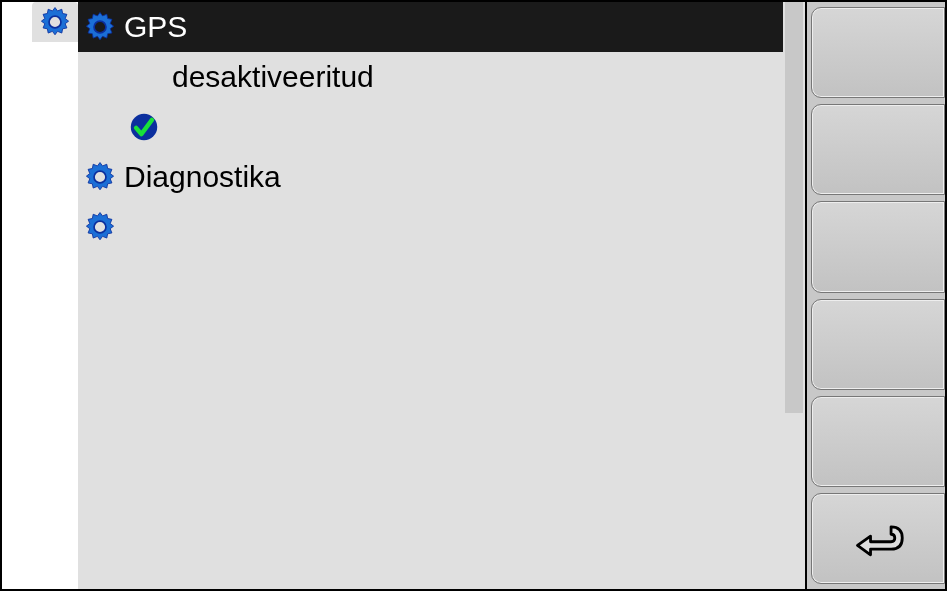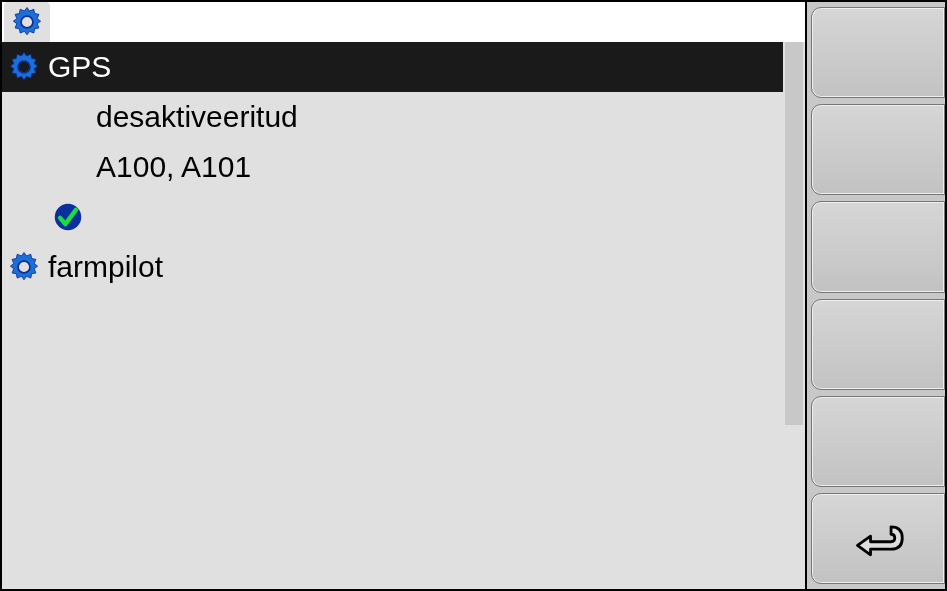--- a/index.html
+++ b/index.html
@@ -2,23 +2,24 @@
 <html><head>
 <meta charset="utf-8">
 <style>
   * { box-sizing: border-box; margin: 0; padding: 0; }
   html, body { width: 947px; height: 591px; overflow: hidden; font-family: Arial, Helvetica, sans-serif; }
   body { background: #fff; border: 2px solid #000; display: flex; }
 
   .main {
     flex: 1;
     display: flex;
-    flex-direction: column;
+    flex-direction: row;
     position: relative;
     border-right: 0;
+    margin-left: 28px;
   }
 
   .header-row {
     display: flex;
     align-items: center;
     height: 40px;
     background: #fff;
     padding-left: 2px;
   }
   .header-row .tab-bg {
@@ -144,45 +145,51 @@
             <circle cx="20" cy="20" r="7" fill="#1a1a1a" stroke="#0b2f9e" stroke-width="2"></circle>
           </svg>
         </span>
         <span class="label">GPS</span>
       </div>
 
       <div class="row sub">
         <span class="icon-slot"></span>
         <span class="label">desaktiveeritud</span>
       </div>
-      <div class="row sub">
-        <span class="icon-slot"></span>
-        <span class="label">A100, A101</span>
-      </div>
       <div class="row sub has-check">
         <span class="icon-slot"></span>
         <span class="second-slot">
           <svg viewBox="0 0 34 34" width="30" height="30">
             <circle cx="17" cy="17" r="15" fill="#0b2f9e"></circle>
             <path d="M8 18 l6 7 12 -16" fill="none" stroke="#18e03a" stroke-width="5" stroke-linecap="round" stroke-linejoin="round"></path>
           </svg>
         </span>
       </div>
-
 
       <div class="row">
         <span class="icon-slot">
           <svg viewBox="0 0 40 40" width="34" height="34">
             <g fill="#1b6fd6" stroke="#0b2f9e" stroke-width="1">
               <path d="M20 3 l3 4 5-2 1 5 5 1 -2 5 4 3 -4 3 2 5 -5 1 -1 5 -5 -2 -3 4 -3 -4 -5 2 -1 -5 -5 -1 2 -5 -4 -3 4 -3 -2 -5 5 -1 1 -5 5 2 z"></path>
             </g>
             <circle cx="20" cy="20" r="7" fill="#e0e0e0" stroke="#0b2f9e" stroke-width="2"></circle>
           </svg>
         </span>
-        <span class="label">farmpilot</span>
+        <span class="label">Diagnostika</span>
+      </div>
+
+      <div class="row">
+        <span class="icon-slot">
+          <svg viewBox="0 0 40 40" width="34" height="34">
+            <g fill="#1b6fd6" stroke="#0b2f9e" stroke-width="1">
+              <path d="M20 3 l3 4 5-2 1 5 5 1 -2 5 4 3 -4 3 2 5 -5 1 -1 5 -5 -2 -3 4 -3 -4 -5 2 -1 -5 -5 -1 2 -5 -4 -3 4 -3 -2 -5 5 -1 1 -5 5 2 z"></path>
+            </g>
+            <circle cx="20" cy="20" r="7" fill="#e0e0e0" stroke="#0b2f9e" stroke-width="2"></circle>
+          </svg>
+        </span>
       </div>
 
 
     </div>
 
     <div class="scrollbar">
       <div class="thumb" style="top:0; height:70%;"></div>
     </div>
   </div>
 </div>

